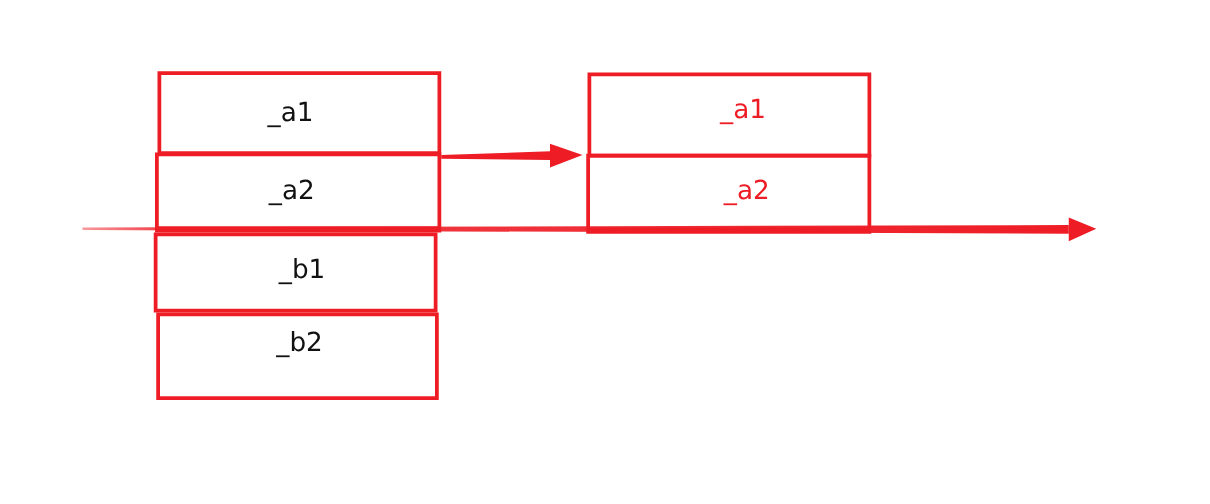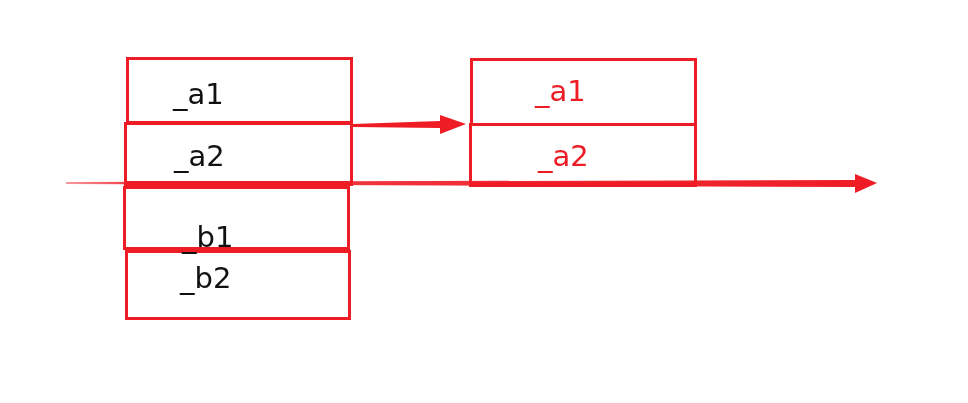--- a/index.html
+++ b/index.html
@@ -1,34 +1,34 @@
 <!DOCTYPE html>
 <html><head>
   <meta charset="utf-8">
   <style>
     html, body { margin: 0; padding: 0; background: #ffffff; }
     body { width: 968px; height: 403px; position: relative; overflow: hidden;
            font-family: "DejaVu Sans", "Liberation Sans", sans-serif; }
     .box { position: absolute; box-sizing: border-box; border: 3px solid #ee1c25; background: transparent; }
-    .label { position: absolute; font-size: 29px; line-height: 1; white-space: nowrap; }
+    .label { position: absolute; font-size: 21px; line-height: 1; white-space: nowrap; margin-left: 41px; }
     .black { color: #111111; }
     .red { color: #ee1c25; }
     svg.overlay { position: absolute; left: 0; top: 0; }
   </style>
 </head>
 <body>
 
 <div class="box" style="left:126px; top:57px; width:227px; height:67px;"></div>
 <div class="box" style="left:124px; top:122px; width:229px; height:64px; border-bottom-width:5px;"></div>
 <div class="box" style="left:123px; top:186px; width:227px; height:64px;"></div>
 <div class="box" style="left:125px; top:250px; width:226px; height:70px; border-bottom-width:3px;"></div>
 
 <span class="label black" style="left:173px; top:80px;">_a1</span>
 <span class="label black" style="left:174px; top:142px;">_a2</span>
-<span class="label black" style="left:182px; top:223px;">_b1</span>
+<span class="label black" style="left:182px; top:205px;">_b1</span>
 <span class="label black" style="left:180px; top:264px;">_b2</span>
 
 <div class="box" style="left:470px; top:58px; width:227px; height:68px;"></div>
 <div class="box" style="left:469px; top:123px; width:228px; height:64px; border-bottom-width:5px;"></div>
 
 <span class="label red" style="left:535px; top:77px;">_a1</span>
 <span class="label red" style="left:538px; top:142px;">_a2</span>
 
 <svg class="overlay" width="968" height="403">
   <defs>

